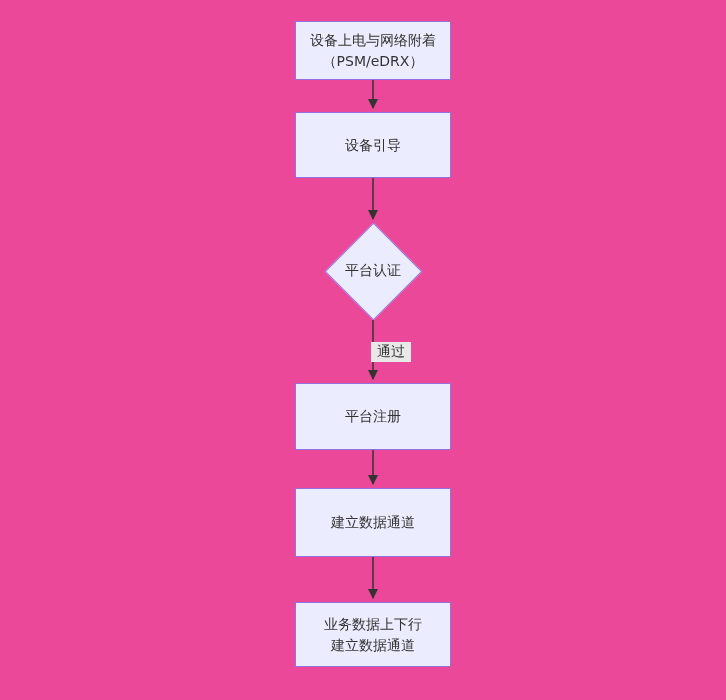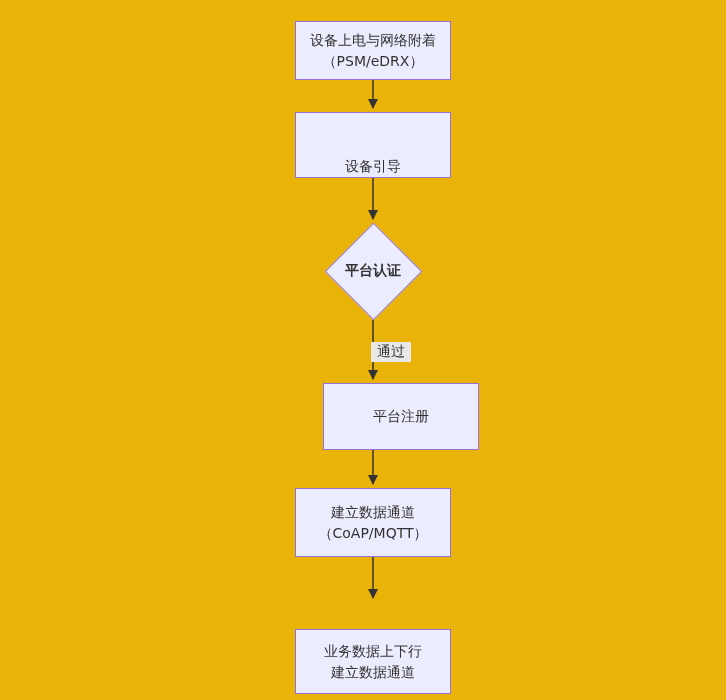--- a/index.html
+++ b/index.html
@@ -5,21 +5,21 @@
   html, body {
     margin: 0;
     padding: 0;
     background: #ffffff;
     font-family: "DejaVu Sans", "Liberation Sans", sans-serif;
   }
   .canvas {
     position: relative;
     width: 726px;
     height: 700px;
-    background: #eab308;
+    background: #ec4899;
     overflow: hidden;
   }
   .edges-svg {
     position: absolute;
     left: 0;
     top: 0;
     width: 726px;
     height: 700px;
     pointer-events: none;
   }
@@ -50,21 +50,20 @@
     transform: rotate(45deg);
   }
   .diamond-label {
     position: absolute;
     display: flex;
     align-items: center;
     justify-content: center;
     color: #333333;
     font-size: 14px;
     text-align: center;
-    font-weight: bold;
   }
   .edge-label {
     position: absolute;
     transform: translate(-50%, -50%);
     background: #e8e8e8;
     color: #333333;
     font-size: 14px;
     padding: 1px 6px;
     white-space: nowrap;
   }
@@ -85,38 +84,37 @@
     <line x1="373" y1="320" x2="373" y2="379" stroke="#333333" stroke-width="1.5" marker-end="url(#arrowhead)"></line>
     <line x1="373" y1="450" x2="373" y2="484" stroke="#333333" stroke-width="1.5" marker-end="url(#arrowhead)"></line>
     <line x1="373" y1="557" x2="373" y2="598" stroke="#333333" stroke-width="1.5" marker-end="url(#arrowhead)"></line>
   </svg>
 
   <div class="node" style="left:295px; top:21px; width:156px; height:59px;">
     <div class="line">设备上电与网络附着</div>
     <div class="line">（PSM/eDRX）</div>
   </div>
 
-  <div class="node" style="left:295px; top:112px; width:156px; height:66px;justify-content:flex-end;">
+  <div class="node" style="left:295px; top:112px; width:156px; height:66px;">
     <div class="line">设备引导</div>
   </div>
 
   <div>
     <div class="diamond-shape" style="left:338.5px; top:237px;"></div>
     <div class="diamond-label" style="left:323px; top:222px; width:100px; height:98px;">平台认证</div>
   </div>
 
   <div class="edge-label" style="left:375px; top:352px;margin-left:16px;">通过</div>
 
-  <div class="node" style="left:295px; top:383px; width:156px; height:67px;margin-left:28px;">
+  <div class="node" style="left:295px; top:383px; width:156px; height:67px;">
     <div class="line">平台注册</div>
   </div>
 
   <div class="node" style="left:295px; top:488px; width:156px; height:69px;">
     <div class="line">建立数据通道</div>
-    <div class="line">（CoAP/MQTT）</div>
   </div>
 
-  <div class="node" style="left:295px; top:602px; width:156px; height:65px;margin-top:27px;">
+  <div class="node" style="left:295px; top:602px; width:156px; height:65px;">
     <div class="line">业务数据上下行</div>
     <div class="line">建立数据通道</div>
   </div>
 
 </div>
 
 </body></html>

